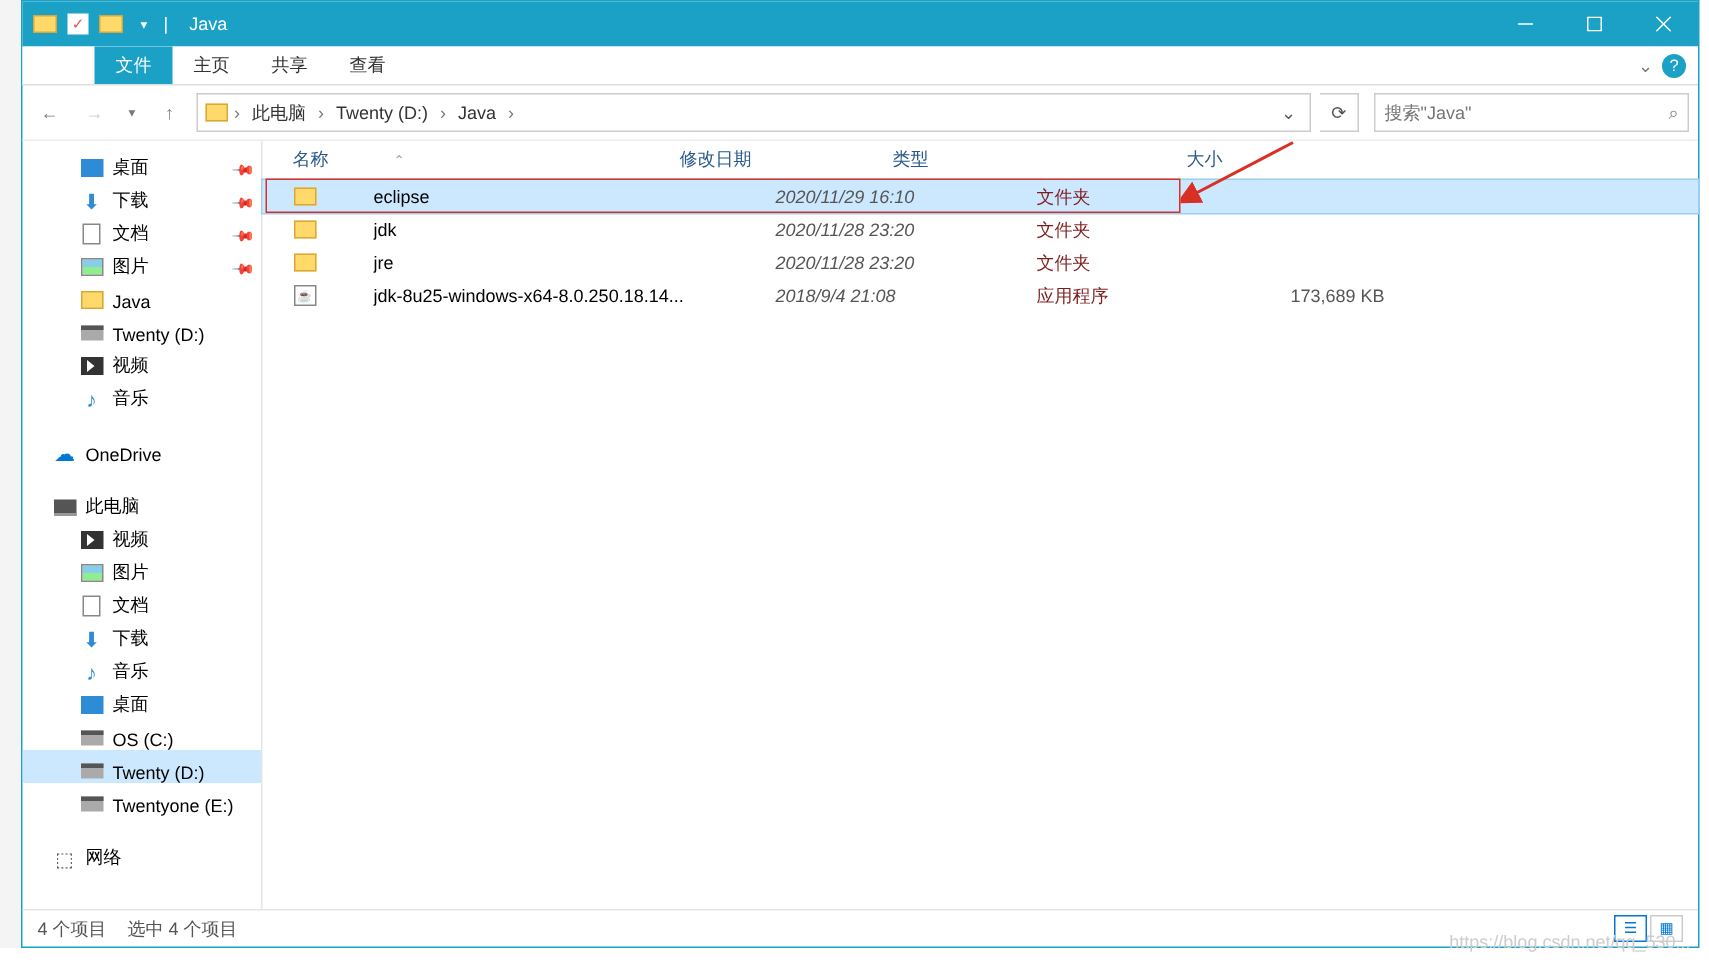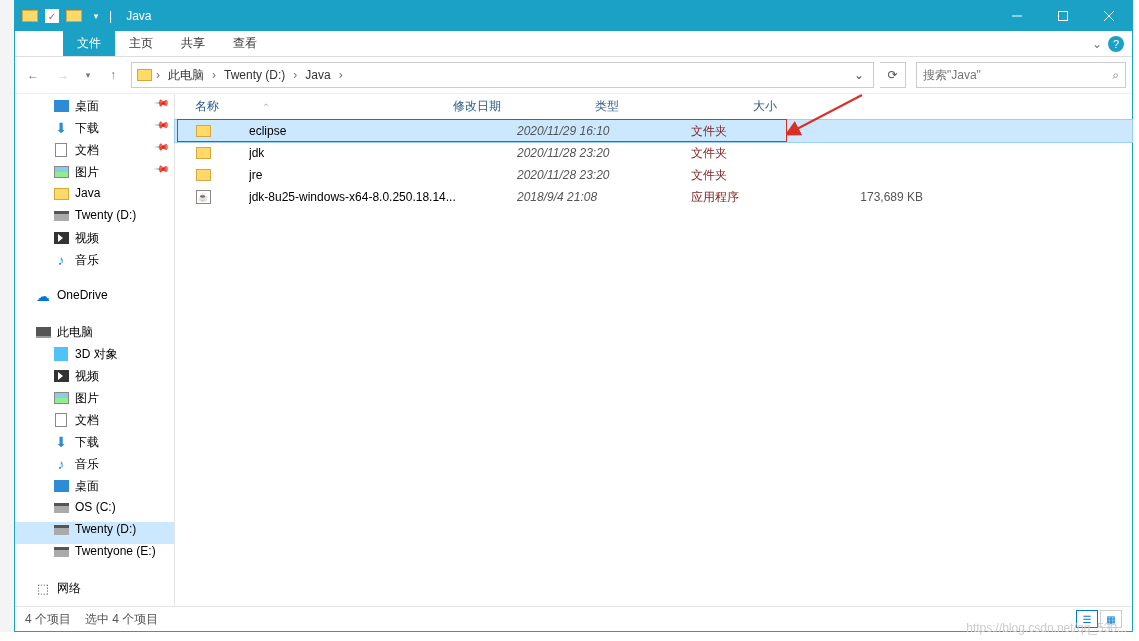--- a/index.html
+++ b/index.html
@@ -23,21 +23,21 @@
 .addr { flex: 1; height:26px; border:1px solid #ccc; display:flex; align-items:center; padding:0 4px; gap:2px; color:#333; }
 .addr .crumb { padding: 2px 4px; cursor:pointer; }
 .addr .sep { color:#777; padding:0 2px; }
 .addr-r { width:20px; display:flex; align-items:center; justify-content:center; color:#555; }
 .refresh { width:26px; height:26px; border:1px solid #ccc; border-left:0; display:flex; align-items:center; justify-content:center; color:#555; }
 .search { width:210px; height:26px; border:1px solid #ccc; display:flex; align-items:center; padding:0 6px; color:#888; margin-left:4px; }
 .search input { border:0; flex:1; outline:none; font-size:12px; color:#555; background:transparent; }
 .body { flex:1; display:flex; min-height:0; }
 .nav-pane { width:160px; border-right:1px solid #e5e5e5; overflow-y:auto; padding-top:4px; }
 .tree-group { margin-bottom:14px; }
-.tree-item { height:22px; display:flex; align-items:flex-start; padding-left:20px; gap:6px; cursor:pointer; position:relative; }
+.tree-item { height:22px; display:flex; align-items:flex-end; padding-left:20px; gap:6px; cursor:pointer; position:relative; }
 .tree-item.indent { padding-left:38px; }
 .tree-item.selected { background:#cce8ff; }
 .pin { position:absolute; right:6px; color:#888; font-size:10px; transform: rotate(45deg); }
 .icon { width:16px; height:16px; display:inline-flex; align-items:center; justify-content:center; flex-shrink:0; }
 .ic-folder { background:#ffd96a; border:1px solid #d9a739; height:12px; width:15px; }
 .ic-desktop { background:#2e8cd6; height:12px; width:15px; }
 .ic-download { color:#2e8cd6; font-size:14px; }
 .ic-doc { border:1px solid #888; width:12px; height:14px; background:#fff; }
 .ic-pic { border:1px solid #888; width:15px; height:12px; background:linear-gradient(#87ceeb 50%, #90ee90 50%); }
 .ic-drive { background:#aaa; width:15px; height:10px; border-top:3px solid #555; }
@@ -46,21 +46,21 @@
 .ic-music { color:#2e8cd6; font-size:14px; }
 .ic-cloud { color:#0078d4; font-size:14px; }
 .ic-pc { background:#555; width:15px; height:11px; border-bottom:2px solid #999; }
 .ic-3d { background:#4fc3f7; width:14px; height:14px; }
 .ic-net { color:#555; font-size:13px; }
 .content { flex:1; display:flex; flex-direction:column; min-width:0; }
 .headers { height:26px; display:flex; align-items:center; border-bottom:1px solid #eee; color:#2a5a8a; padding-left:20px; }
 .col-name { width:258px; }
 .col-date { width:142px; }
 .col-type { width:120px; }
-.col-size { width:100px; text-align:center; }
+.col-size { width:100px; text-align:right; }
 .sort-ind { display:inline-block; margin-left:40px; color:#aaa; font-size:9px; }
 .rows { flex:1; position:relative; }
 .row { height:22px; display:flex; align-items:center; padding-left:20px; cursor:pointer;gap:32px; }
 .row.selected { background:#cce8ff; outline: 1px solid #9bd0f5; }
 .row .icon { margin-right:6px; }
 .row .name { width:236px; overflow:hidden; text-overflow:ellipsis; white-space:nowrap; }
 .row .date { width:142px; color:#555;font-style:italic; }
 .row .type { width:120px; color:#7f1d1d; }
 .row .size { width:100px; color:#555; text-align:right; padding-right:20px; }
 .highlight-box { position:absolute; border:1px solid #d93025; pointer-events:none; }
@@ -214,26 +214,20 @@
       <div class="tree-group">
         <div class="tree-item">
           <span class="icon">
               <span class="ic-pc"></span>
             </span>
           <span>此电脑</span>
         </div>
         <div id="pc-children">
             <div class="tree-item indent">
               <span class="icon">
-                <span class="ic-3d"></span>
-              </span>
-              <span>3D 对象</span>
-            </div>
-            <div class="tree-item indent">
-              <span class="icon">
                 <span class="ic-video"></span>
               </span>
               <span>视频</span>
             </div>
             <div class="tree-item indent">
               <span class="icon">
                 <span class="ic-pic"></span>
               </span>
               <span>图片</span>
             </div>

